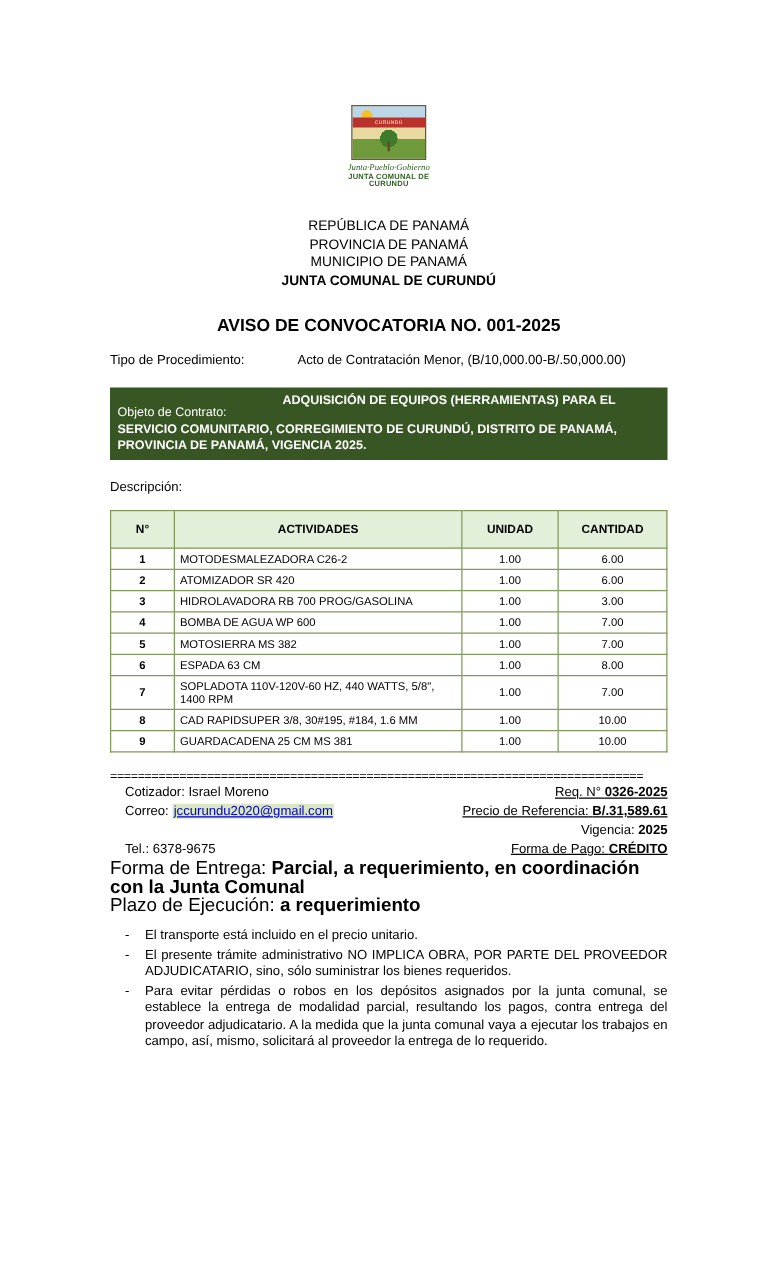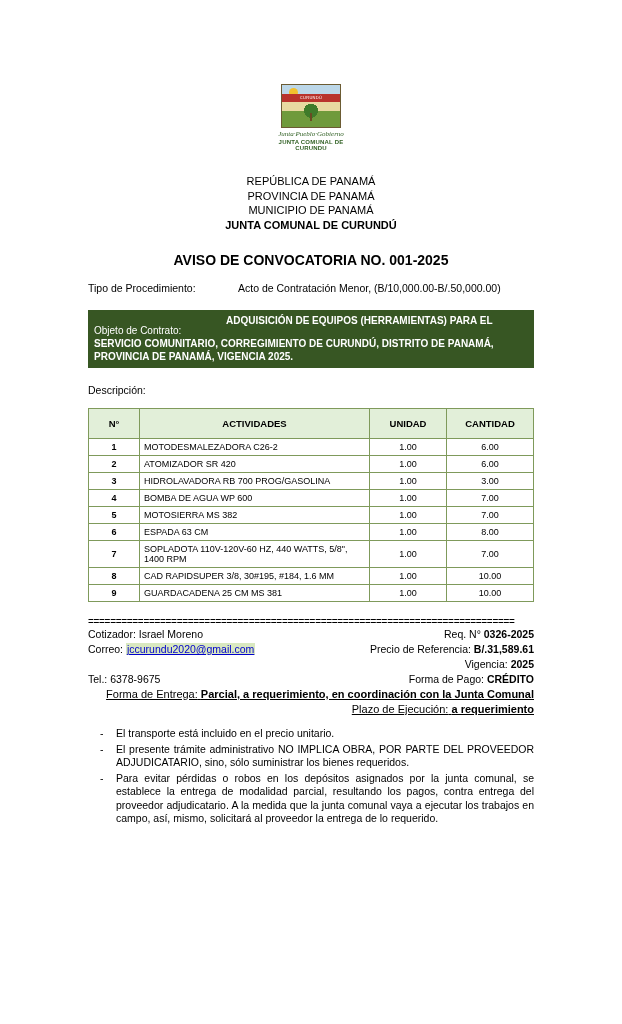--- a/index.html
+++ b/index.html
@@ -184,40 +184,40 @@
     letter-spacing: -0.3px;
     word-spacing: -1px;
     overflow: hidden;
     white-space: nowrap;
   }
   .inforow {
     display: flex;
     justify-content: space-between;
     font-size: 10.5px;
     line-height: 15px;
+    margin-left: 12px;
   }
   .inforow .left { text-align: left; }
-  .inforow .right { text-align: center; }
+  .inforow .right { text-align: center; text-decoration: underline; }
   .bold { font-weight: bold; }
   .mail {
     background: #d9e8c0;
     color: #0000cc;
     text-decoration: underline;
     padding: 0 1px;
   }
   .rightonly {
     text-align: right;
     font-size: 10.5px;
     line-height: 15px;
   }
   .centerline {
-    text-align: right;
-    font-size: 11px;
+    text-align: left;
+    font-size: 15px;
     line-height: 15px;
-    text-decoration: underline;
   }
 
   
   ul.notes {
     margin: 10px 0 0 0;
     padding: 0;
     list-style: none;
     font-size: 10.5px;
   }
   ul.notes li {

